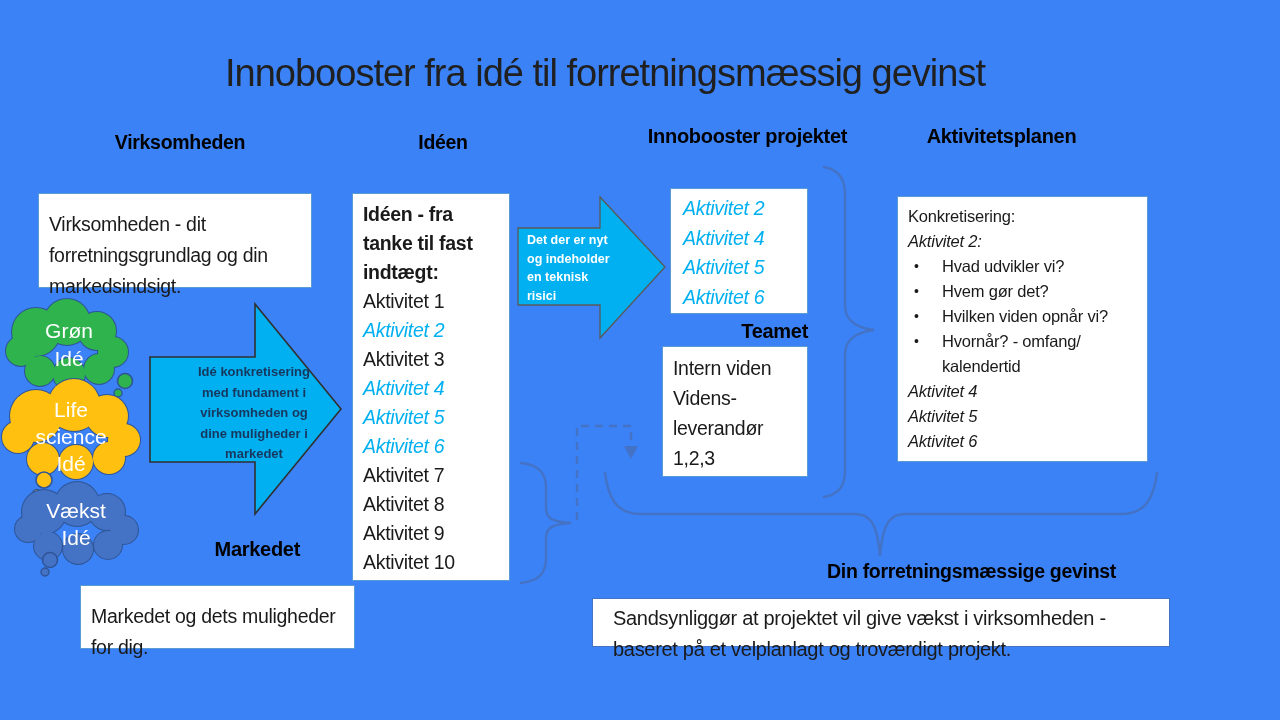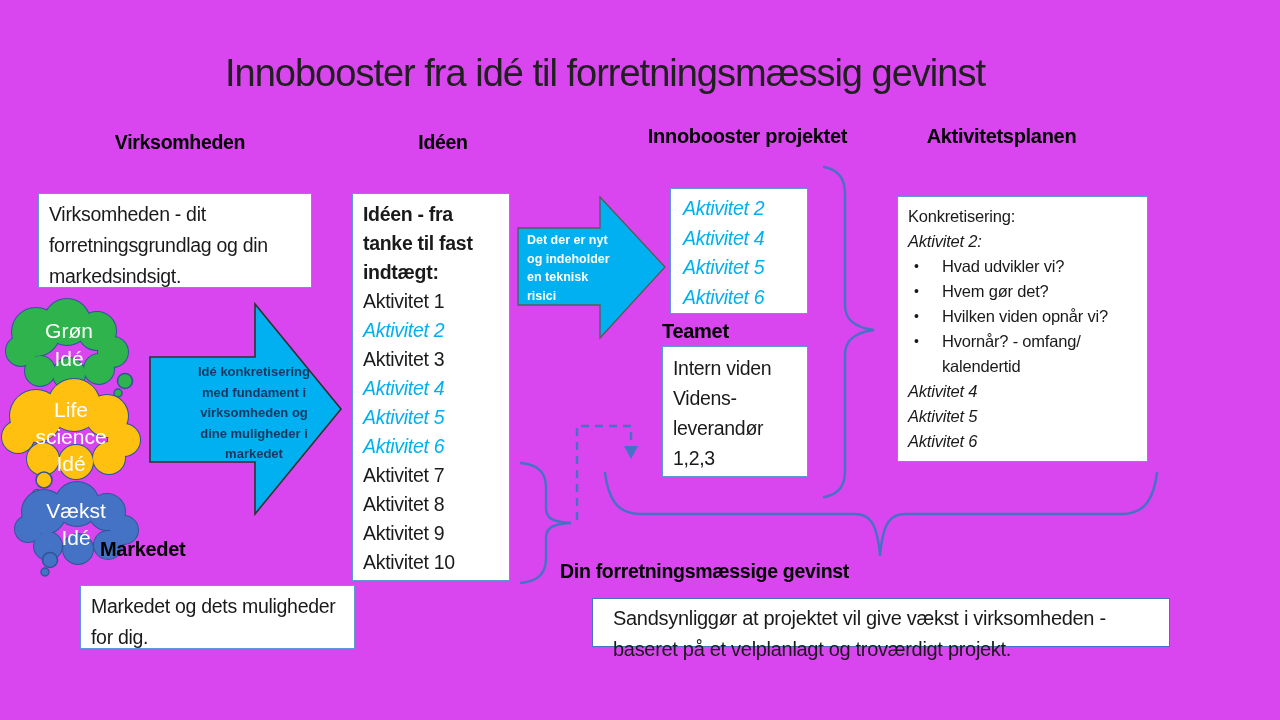--- a/index.html
+++ b/index.html
@@ -1,31 +1,31 @@
 <!DOCTYPE html>
 <html><head>
 <meta charset="utf-8">
 <style>
   html,body{margin:0;padding:0;background:#e8e8e8;}
   #slide{
-    position:relative;width:1280px;height:720px;background:#d946ef;
+    position:relative;width:1280px;height:720px;background:#3b82f6;
     font-family:"Liberation Sans",sans-serif;color:#1a1a1a;overflow:hidden;
   }
   .abs{position:absolute;}
   #title{
     left:30px;top:52px;width:1150px;text-align:center;
     font-size:38px;font-weight:400;letter-spacing:-1px;color:#202020;
   }
   .col-header{
     font-size:19.5px;font-weight:700;text-align:center;color:#000;
     letter-spacing:-0.3px;
   }
   .tbox{
     background:#fff;border:1.6px solid #5B9BD5;box-sizing:border-box;
-    font-size:19.5px;line-height:31px;color:#1a1a1a;padding:5px 10px;
+    font-size:19.5px;line-height:31px;color:#1a1a1a;padding:15px 10px;
     letter-spacing:-0.3px;
   }
   
   #ideen-box{left:352px;top:193px;width:158px;height:388px;padding:6px 4px 0 10px;line-height:29px;}
   #ideen-box .bold-head{font-weight:700;}
   .act{line-height:29px;}
   .hl{color:#00B0F0;font-style:italic;}
   
   #project-box{left:670px;top:188px;width:138px;height:126px;padding:5px 4px 0 12px;}
   #project-box .act{line-height:29.5px;}
@@ -34,21 +34,21 @@
   #teamet-box div{line-height:30px;}
   
   #konkret-box{left:897px;top:196px;width:251px;height:266px;padding:7px 4px 0 10px;
     font-size:16.5px;line-height:25px;letter-spacing:-0.2px;}
   .k-it{font-style:italic;}
   .k-bullet{display:flex;}
   .k-bullet .dot{width:16px;margin-left:6px;flex:none;font-size:14px;}
   .k-bullet span:last-child{padding-left:12px;}
   .k-cont{margin-left:34px;}
   
-  .mini-label{font-size:20px;font-weight:700;text-align:left;color:#000;letter-spacing:-0.3px;}
+  .mini-label{font-size:20px;font-weight:700;text-align:right;color:#000;letter-spacing:-0.3px;}
   
   #idea-arrow-text{left:150px;top:362px;width:142px;text-align:center;
     font-size:13px;font-weight:700;color:#17375E;line-height:20.5px;padding-left:33px;}
   #new-arrow-text{left:527px;top:231px;width:100px;text-align:left;
     font-size:12.5px;font-weight:700;color:#ffffff;line-height:18.5px;}
   
   .cloud-label{color:#ffffff;text-align:center;font-size:21px;font-weight:400;}
   #cloud-label-0{left:10px;top:317px;width:118px;line-height:28px;}
   #cloud-label-1{left:4px;top:396px;width:134px;line-height:27px;}
   #cloud-label-2{left:14px;top:497px;width:124px;line-height:27px;}

